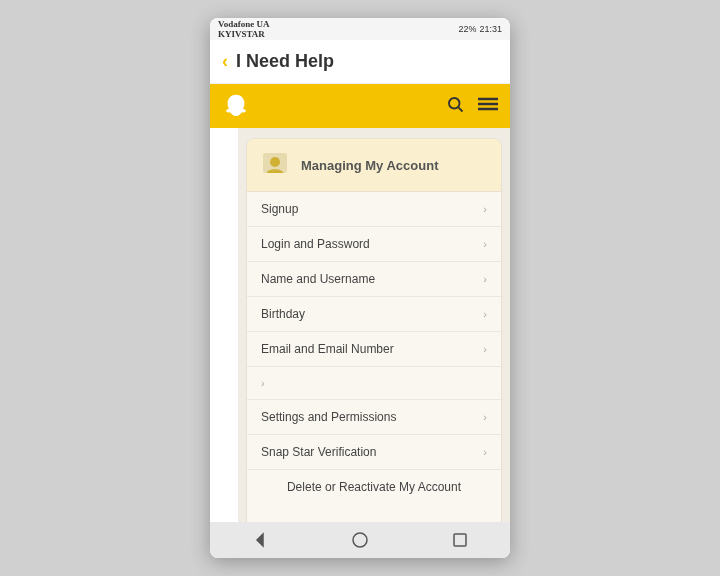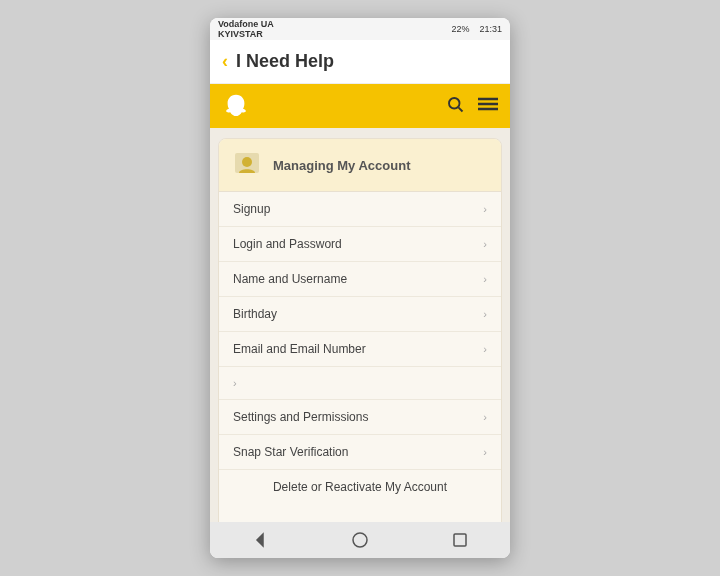--- a/index.html
+++ b/index.html
@@ -34,22 +34,22 @@
       height: 22px;
       background: #f5f5f5;
       display: flex;
       align-items: center;
       justify-content: space-between;
       padding: 0 8px;
       font-size: 9px;
       color: #333;
       flex-shrink: 0;
     }
-    .status-left-inner { font-size: 9px; font-weight: 600; }
-    .status-right-inner { display: flex; align-items: center; gap: 10px; font-size: 9px; }
+    .status-left-inner { font-size: 9px; font-weight: 600; font-family: Liberation Serif, serif; }
+    .status-right-inner { display: flex; align-items: center; gap: 3px; font-size: 9px; }
 
     
     .header {
       height: 44px;
       background: #ffffff;
       display: flex;
       align-items: center;
       padding: 0 12px;
       border-bottom: 1px solid #eee;
       flex-shrink: 0;
@@ -88,20 +88,21 @@
     .nav-icon {
       font-size: 16px;
       color: #333;
     }
 
     
     .content {
       flex: 1;
       overflow-y: auto;
       background: #f0ece4;
+      margin-left: 28px;
     }
 
     
     .section-card {
       background: #faf7f0;
       margin: 10px 8px;
       border-radius: 8px;
       overflow: hidden;
       border: 1px solid #e8e0d0;
     }

